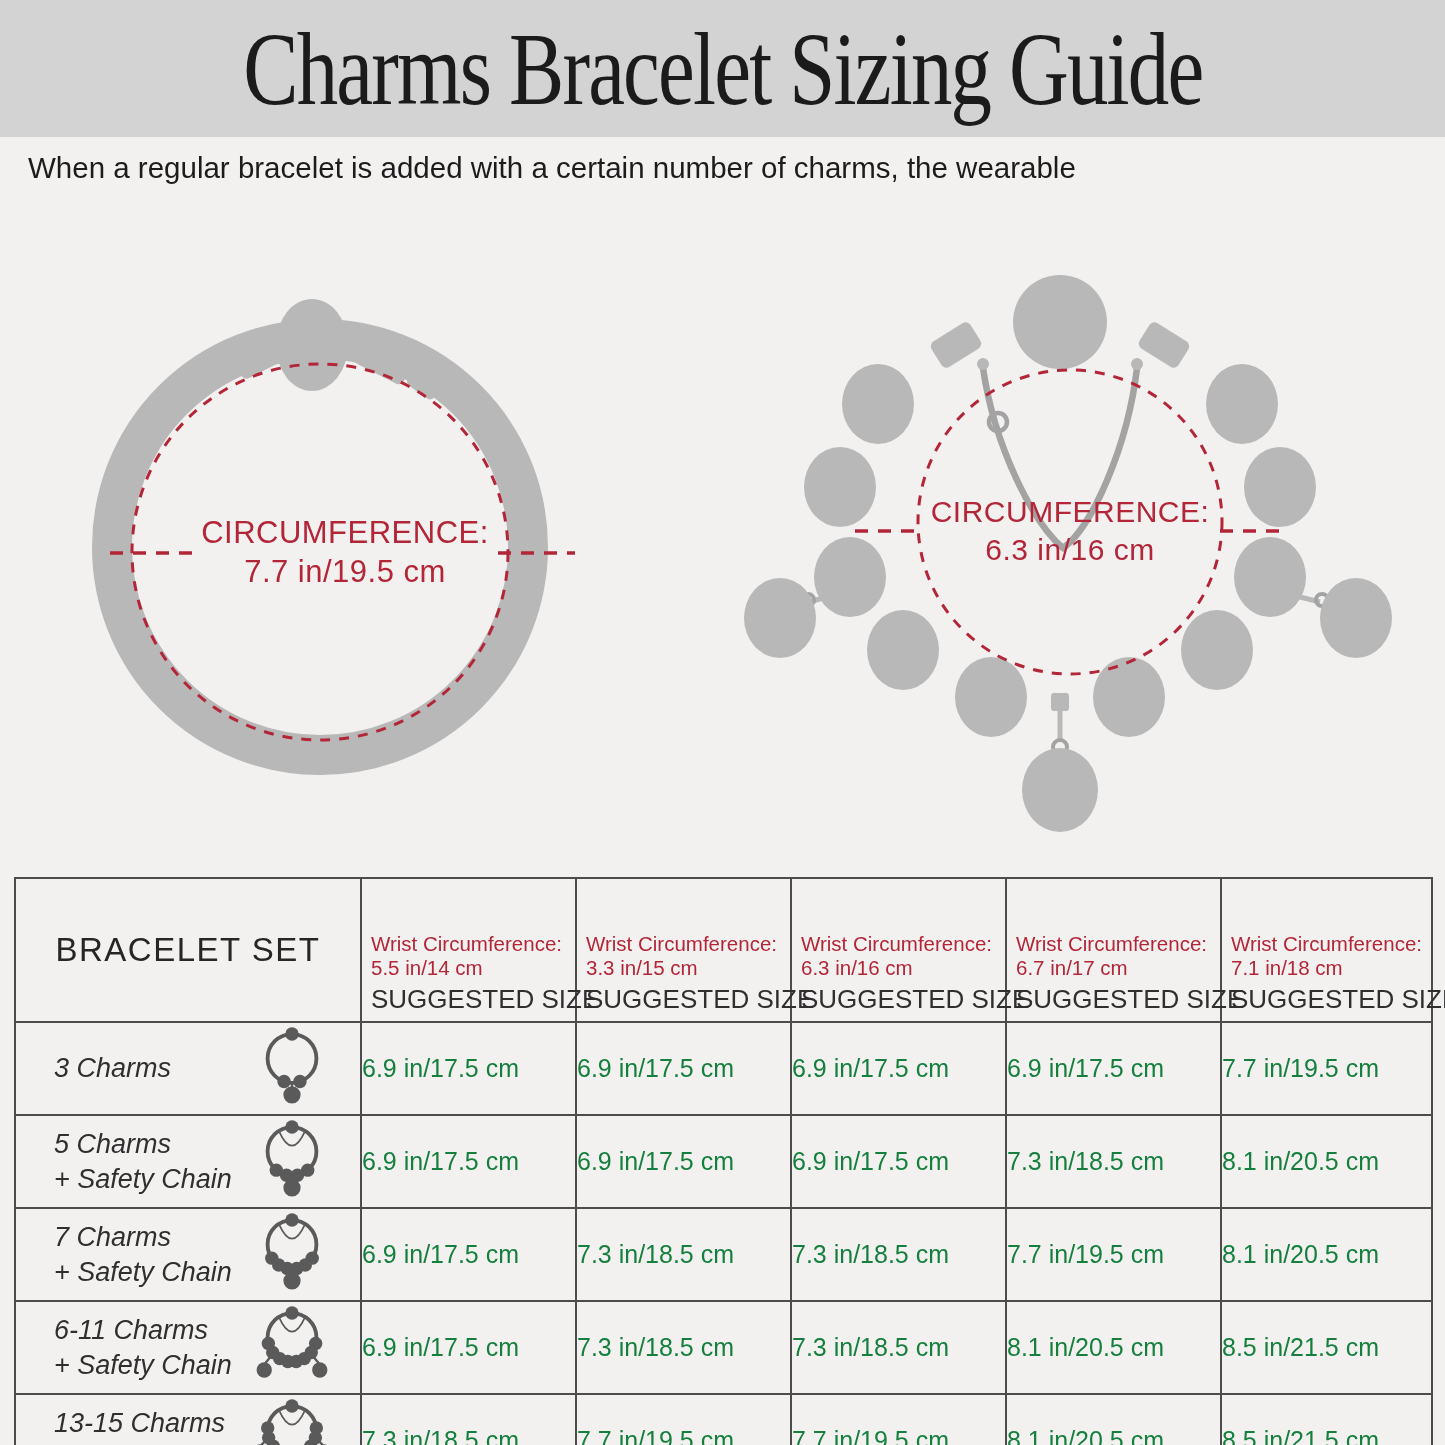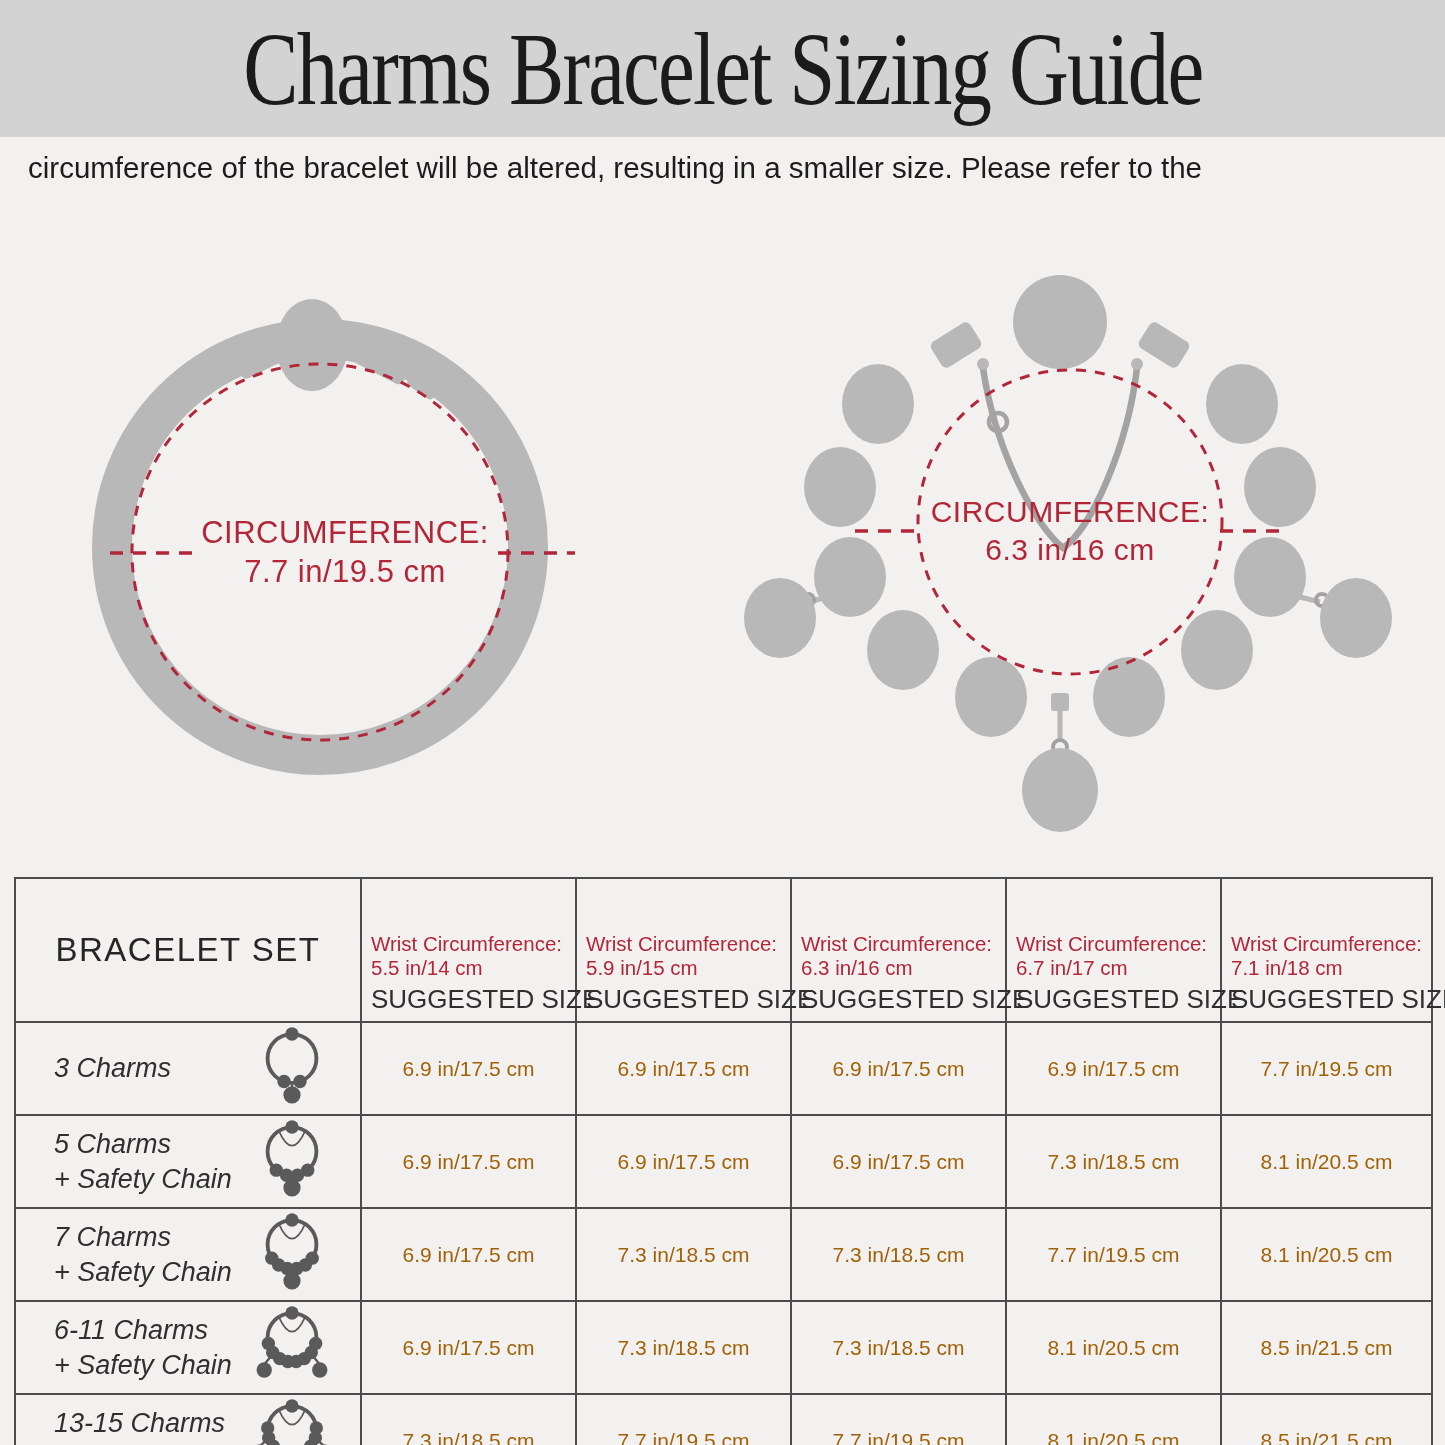--- a/index.html
+++ b/index.html
@@ -70,37 +70,37 @@
     color:#2f2f2f;font-size:26px;line-height:32px;margin-top:3px;text-align:left;
     white-space:nowrap;
   }
   td.set-cell .set-wrap{
     display:flex;align-items:center;justify-content:space-between;
     padding:0 26px 0 38px;
     font-style:italic;
   }
   .set-label{font-size:27px;line-height:35px;color:#2f2f2f;text-align:left;}
   td.val{
-    font-size:21px;color:#a16207;text-align:center;
+    font-size:25px;color:#15803d;
   }
   .row-icon{flex:0 0 auto;}
   .icon-ink{fill:#5a5a5a;}
   .icon-stroke{stroke:#5a5a5a;fill:none;}
 </style>
 </head>
 <body>
 
 <div class="page">
 
   <div class="title-band">
     <h1>Charms Bracelet Sizing Guide</h1>
   </div>
 
   <div class="intro">
-    <div>circumference of the bracelet will be altered, resulting in a smaller size. Please refer to the</div>
+    <div>When a regular bracelet is added with a certain number of charms, the wearable</div>
   </div>
 
   <svg class="diagram diagram-left" width="620" height="540" viewBox="0 0 620 540">
 
     <circle class="sil-stroke" cx="300" cy="277" r="208" stroke-width="40"></circle>
 
     <g transform="translate(238,90) rotate(-27)">
         <rect class="sil" x="-22" y="-12" width="44" height="24" rx="6"></rect>
       </g>
     <g transform="translate(362,92) rotate(27)">
@@ -182,21 +182,21 @@
         <th class="wc-th">
           <div class="wc-inner">
             <div class="wc-line1">Wrist Circumference:</div>
             <div class="wc-line2">5.5 in/14 cm</div>
             <div class="wc-size">SUGGESTED SIZE</div>
           </div>
         </th>
         <th class="wc-th">
           <div class="wc-inner">
             <div class="wc-line1">Wrist Circumference:</div>
-            <div class="wc-line2">5.9 in/15 cm</div>
+            <div class="wc-line2">3.3 in/15 cm</div>
             <div class="wc-size">SUGGESTED SIZE</div>
           </div>
         </th>
         <th class="wc-th">
           <div class="wc-inner">
             <div class="wc-line1">Wrist Circumference:</div>
             <div class="wc-line2">6.3 in/16 cm</div>
             <div class="wc-size">SUGGESTED SIZE</div>
           </div>
         </th>

